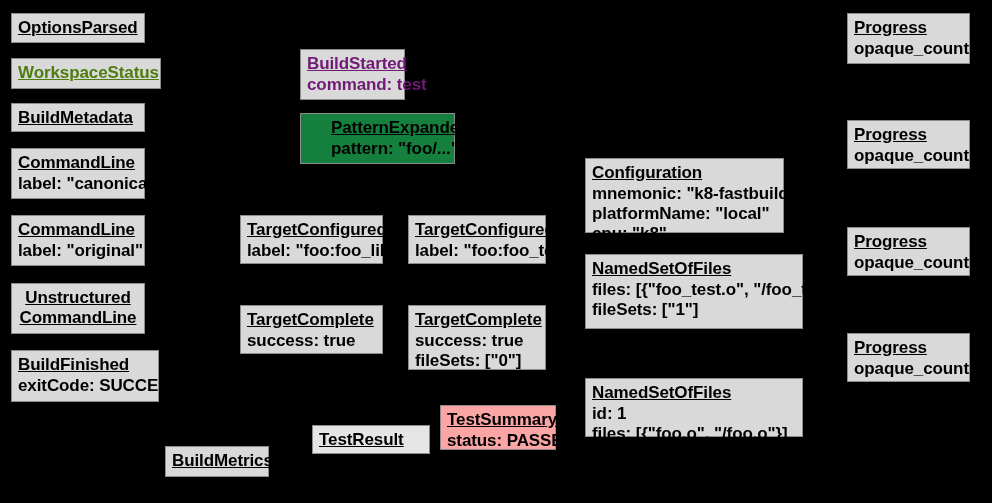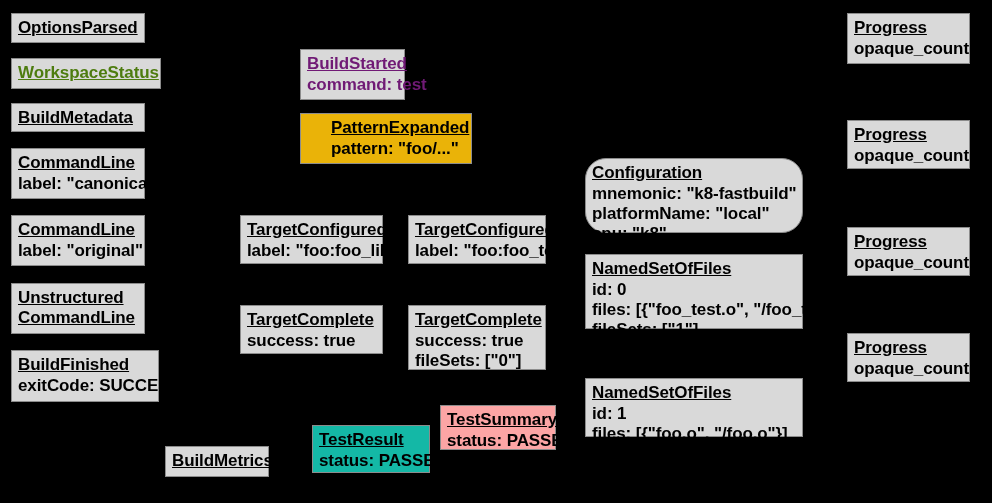--- a/index.html
+++ b/index.html
@@ -53,59 +53,58 @@
 <div id="canvas" style="width: 992px; height: 503px; background: rgb(0, 0, 0);">
     <div class="node" style="left: 11px; top: 13px; width: 134px; height: 30px; background: rgb(217, 217, 217); border-color: rgb(140, 140, 140); color: rgb(0, 0, 0);"><div class="node-title">OptionsParsed</div></div>
     <div class="node" style="left: 11px; top: 58px; width: 150px; height: 31px; background: rgb(217, 217, 217); border-color: rgb(140, 140, 140); color: #4d7c0f;"><div class="node-title">WorkspaceStatus</div></div>
     <div class="node" style="left: 11px; top: 103px; width: 134px; height: 29px; background: rgb(217, 217, 217); border-color: rgb(140, 140, 140); color: rgb(0, 0, 0);"><div class="node-title">BuildMetadata</div></div>
     <div class="node" style="left: 11px; top: 148px; width: 134px; height: 51px; background: rgb(217, 217, 217); border-color: rgb(140, 140, 140); color: rgb(0, 0, 0);"><div class="node-title">CommandLine</div><div class="node-fields">
         <div class="node-field">label: "canonical"</div>
       </div></div>
     <div class="node" style="left: 11px; top: 215px; width: 134px; height: 51px; background: rgb(217, 217, 217); border-color: rgb(140, 140, 140); color: rgb(0, 0, 0);"><div class="node-title">CommandLine</div><div class="node-fields">
         <div class="node-field">label: "original"</div>
       </div></div>
-    <div class="node" style="left: 11px; top: 283px; width: 134px; height: 51px; background: rgb(217, 217, 217); border-color: rgb(140, 140, 140); color: rgb(0, 0, 0);"><div class="node-title two-line">Unstructured
+    <div class="node" style="left: 11px; top: 283px; width: 134px; height: 51px; background: rgb(217, 217, 217); border-color: rgb(140, 140, 140); color: rgb(0, 0, 0); text-align: center;"><div class="node-title two-line">Unstructured
 CommandLine</div></div>
     <div class="node" style="left: 11px; top: 350px; width: 148px; height: 52px; background: rgb(217, 217, 217); border-color: rgb(140, 140, 140); color: rgb(0, 0, 0);"><div class="node-title">BuildFinished</div><div class="node-fields">
         <div class="node-field">exitCode: SUCCESS</div>
       </div></div>
     <div class="node" style="left: 165px; top: 446px; width: 104px; height: 31px; background: rgb(217, 217, 217); border-color: rgb(140, 140, 140); color: rgb(0, 0, 0); text-align: right;"><div class="node-title">BuildMetrics</div></div>
     <div class="node" style="left: 300px; top: 13px; width: 105px; height: 51px; background: rgb(217, 217, 217); border-color: rgb(140, 140, 140); color: #701a75; margin-top: 36px;"><div class="node-title">BuildStarted</div><div class="node-fields">
         <div class="node-field">command: test</div>
       </div></div>
-    <div class="node" style="left: 300px; top: 113px; width: 172px; height: 51px; background: #eab308; border-color: rgb(140, 140, 140); color: rgb(0, 0, 0); padding-left: 30px;"><div class="node-title">PatternExpanded</div><div class="node-fields">
+    <div class="node" style="left: 300px; top: 113px; width: 155px; height: 51px; background: #15803d; border-color: rgb(140, 140, 140); color: rgb(0, 0, 0); padding-left: 30px;"><div class="node-title">PatternExpanded</div><div class="node-fields">
         <div class="node-field">pattern: "foo/..."</div>
       </div></div>
     <div class="node" style="left: 240px; top: 215px; width: 143px; height: 49px; background: rgb(217, 217, 217); border-color: rgb(140, 140, 140); color: rgb(0, 0, 0);"><div class="node-title">TargetConfigured</div><div class="node-fields">
         <div class="node-field">label: "foo:foo_lib"</div>
       </div></div>
     <div class="node" style="left: 408px; top: 215px; width: 138px; height: 49px; background: rgb(217, 217, 217); border-color: rgb(140, 140, 140); color: rgb(0, 0, 0);"><div class="node-title">TargetConfigured</div><div class="node-fields">
         <div class="node-field">label: "foo:foo_test"</div>
       </div></div>
     <div class="node" style="left: 240px; top: 305px; width: 143px; height: 49px; background: rgb(217, 217, 217); border-color: rgb(140, 140, 140); color: rgb(0, 0, 0);"><div class="node-title">TargetComplete</div><div class="node-fields">
         <div class="node-field">success: true</div>
       </div></div>
     <div class="node" style="left: 408px; top: 305px; width: 138px; height: 65px; background: rgb(217, 217, 217); border-color: rgb(140, 140, 140); color: rgb(0, 0, 0);"><div class="node-title">TargetComplete</div><div class="node-fields">
         <div class="node-field">success: true</div>
         <div class="node-field">fileSets: ["0"]</div>
       </div></div>
-    <div class="node" style="left: 312px; top: 425px; width: 118px; height: 48px; background: #14b8a6; border-color: rgb(140, 140, 140); color: rgb(0, 0, 0);"><div class="node-title">TestResult</div><div class="node-fields">
+    <div class="node" style="left: 312px; top: 425px; width: 118px; height: 29px; background: #e5e5e5; border-color: rgb(140, 140, 140); color: rgb(0, 0, 0);"><div class="node-title">TestResult</div><div class="node-fields">
         <div class="node-field">status: PASSED</div>
       </div></div>
     <div class="node" style="left: 440px; top: 405px; width: 116px; height: 45px; background: #fca5a5; border-color: rgb(140, 140, 140); color: rgb(0, 0, 0);"><div class="node-title">TestSummary</div><div class="node-fields">
         <div class="node-field">status: PASSED</div>
         <div class="node-field">runs: 1</div>
       </div></div>
-    <div class="node" style="left: 585px; top: 158px; width: 218px; height: 75px; background: rgb(217, 217, 217); border-color: rgb(140, 140, 140); color: rgb(0, 0, 0); border-radius: 21px;"><div class="node-title">Configuration</div><div class="node-fields">
+    <div class="node" style="left: 585px; top: 158px; width: 199px; height: 75px; background: rgb(217, 217, 217); border-color: rgb(140, 140, 140); color: rgb(0, 0, 0);"><div class="node-title">Configuration</div><div class="node-fields">
         <div class="node-field">mnemonic: "k8-fastbuild"</div>
         <div class="node-field">platformName: "local"</div>
         <div class="node-field">cpu: "k8"</div>
       </div></div>
     <div class="node" style="left: 585px; top: 254px; width: 218px; height: 75px; background: rgb(217, 217, 217); border-color: rgb(140, 140, 140); color: rgb(0, 0, 0);"><div class="node-title">NamedSetOfFiles</div><div class="node-fields">
-        <div class="node-field">id: 0</div>
         <div class="node-field">files: [{"foo_test.o", "/foo_test.o"}]</div>
         <div class="node-field">fileSets: ["1"]</div>
       </div></div>
     <div class="node" style="left: 585px; top: 378px; width: 218px; height: 59px; background: rgb(217, 217, 217); border-color: rgb(140, 140, 140); color: rgb(0, 0, 0);"><div class="node-title">NamedSetOfFiles</div><div class="node-fields">
         <div class="node-field">id: 1</div>
         <div class="node-field">files: [{"foo.o", "/foo.o"}]</div>
       </div></div>
     <div class="node" style="left: 847px; top: 13px; width: 123px; height: 51px; background: rgb(217, 217, 217); border-color: rgb(140, 140, 140); color: rgb(0, 0, 0);"><div class="node-title">Progress</div><div class="node-fields">
         <div class="node-field">opaque_count: 1</div>
       </div></div>

